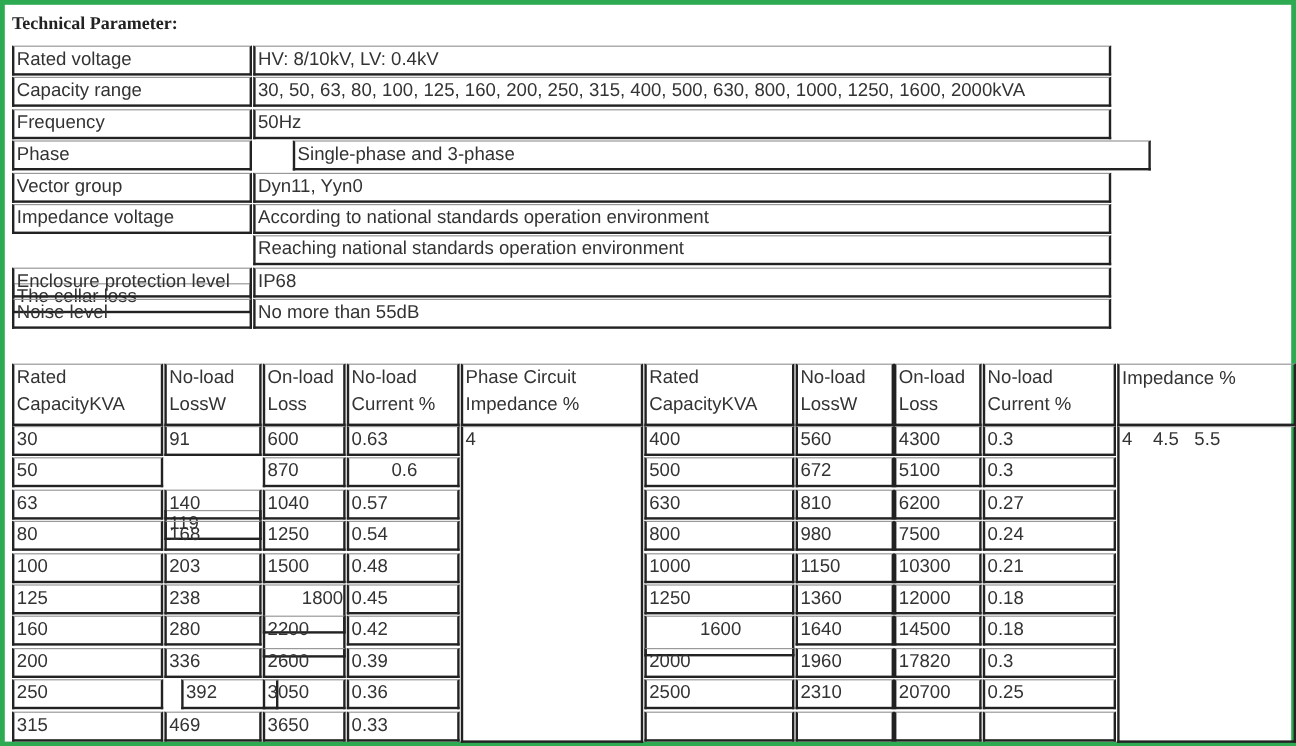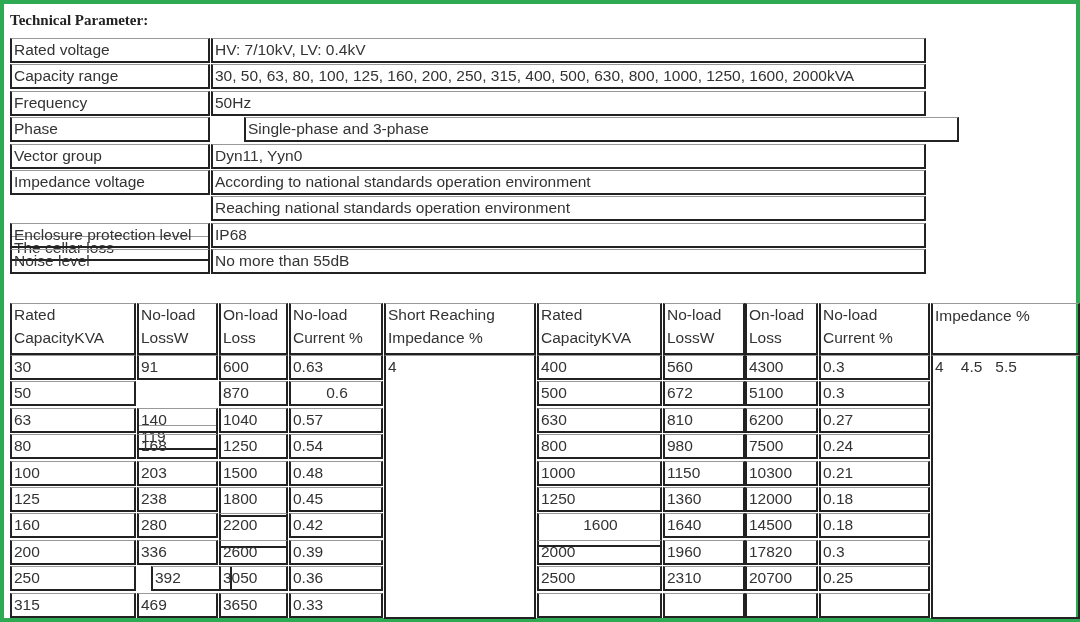--- a/index.html
+++ b/index.html
@@ -11,21 +11,21 @@
   .h { line-height:22px; padding-top:0; white-space:normal; }
   .merge { border-left:2px solid #222; border-right:2px solid #222; border-bottom:2px solid #222; border-top:1px solid #999; }
 </style>
 </head>
 <body>
 
 <div class="frame">
   <div class="title">Technical Parameter:</div>
   <div id="params">
       <div class="cell" style="left: 6px; top: 34px; width: 200px; height: 25px;">Rated voltage</div>
-      <div class="cell" style="left: 207px; top: 34px; width: 715px; height: 25px;">HV: 7/10kV, LV: 0.4kV</div>
+      <div class="cell" style="left: 207px; top: 34px; width: 715px; height: 25px;">HV: 8/10kV, LV: 0.4kV</div>
       <div class="cell" style="left: 6px; top: 60.4px; width: 200px; height: 25px;">Capacity range</div>
       <div class="cell" style="left: 207px; top: 60.4px; width: 715px; height: 25px;">30, 50, 63, 80, 100, 125, 160, 200, 250, 315, 400, 500, 630, 800, 1000, 1250, 1600, 2000kVA</div>
       <div class="cell" style="left: 6px; top: 86.8px; width: 200px; height: 25px;">Frequency</div>
       <div class="cell" style="left: 207px; top: 86.8px; width: 715px; height: 25px;">50Hz</div>
       <div class="cell" style="left: 6px; top: 113.2px; width: 200px; height: 25px;">Phase</div>
       <div class="cell" style="left: 207px; top: 113.2px; width: 715px; height: 25px; margin-left: 33px;">Single-phase and 3-phase</div>
       <div class="cell" style="left: 6px; top: 139.6px; width: 200px; height: 25px;">Vector group</div>
       <div class="cell" style="left: 207px; top: 139.6px; width: 715px; height: 25px;">Dyn11, Yyn0</div>
       <div class="cell" style="left: 6px; top: 166px; width: 200px; height: 25px;">Impedance voltage</div>
       <div class="cell" style="left: 207px; top: 166px; width: 715px; height: 25px;">According to national standards operation environment</div>
@@ -47,21 +47,21 @@
       </div>
       <div class="cell h" style="left: 215px; top: 299px; width: 69px; height: 52px;">
         <div>On-load</div>
         <div style="margin-top: 1px;">Loss</div>
       </div>
       <div class="cell h" style="left: 285px; top: 299px; width: 94px; height: 52px;">
         <div>No-load</div>
         <div style="margin-top: 1px;">Current %</div>
       </div>
       <div class="cell h" style="left: 380px; top: 299px; width: 152px; height: 52px;">
-        <div>Short Reaching</div>
+        <div>Phase Circuit</div>
         <div style="margin-top: 1px;">Impedance %</div>
       </div>
       <div class="cell" style="left: 6px; top: 351px; width: 126px; height: 25px;">30</div>
       <div class="cell" style="left: 133px; top: 351px; width: 81px; height: 25px;">91</div>
       <div class="cell" style="left: 215px; top: 351px; width: 69px; height: 25px;">600</div>
       <div class="cell" style="left: 285px; top: 351px; width: 94px; height: 25px;">0.63</div>
       <div class="cell" style="left: 6px; top: 377.4px; width: 126px; height: 25px;">50</div>
       <div class="cell" style="left: 133px; top: 377.4px; width: 81px; height: 25px; margin-top: 44px;">119</div>
       <div class="cell" style="left: 215px; top: 377.4px; width: 69px; height: 25px;">870</div>
       <div class="cell" style="left: 285px; top: 377.4px; width: 94px; height: 25px; text-align: center;">0.6</div>
@@ -72,21 +72,21 @@
       <div class="cell" style="left: 6px; top: 430.2px; width: 126px; height: 25px;">80</div>
       <div class="cell" style="left: 133px; top: 430.2px; width: 81px; height: 25px;">168</div>
       <div class="cell" style="left: 215px; top: 430.2px; width: 69px; height: 25px;">1250</div>
       <div class="cell" style="left: 285px; top: 430.2px; width: 94px; height: 25px;">0.54</div>
       <div class="cell" style="left: 6px; top: 456.6px; width: 126px; height: 25px;">100</div>
       <div class="cell" style="left: 133px; top: 456.6px; width: 81px; height: 25px;">203</div>
       <div class="cell" style="left: 215px; top: 456.6px; width: 69px; height: 25px;">1500</div>
       <div class="cell" style="left: 285px; top: 456.6px; width: 94px; height: 25px;">0.48</div>
       <div class="cell" style="left: 6px; top: 483px; width: 126px; height: 25px;">125</div>
       <div class="cell" style="left: 133px; top: 483px; width: 81px; height: 25px;">238</div>
-      <div class="cell" style="left: 215px; top: 483px; width: 69px; height: 30px;">1800</div>
+      <div class="cell" style="left: 215px; top: 483px; width: 69px; height: 41px; text-align: right;">1800</div>
       <div class="cell" style="left: 285px; top: 483px; width: 94px; height: 25px;">0.45</div>
       <div class="cell" style="left: 6px; top: 509.4px; width: 126px; height: 25px;">160</div>
       <div class="cell" style="left: 133px; top: 509.4px; width: 81px; height: 25px;">280</div>
       <div class="cell" style="left: 215px; top: 509.4px; width: 69px; height: 35px;">2200</div>
       <div class="cell" style="left: 285px; top: 509.4px; width: 94px; height: 25px;">0.42</div>
       <div class="cell" style="left: 6px; top: 535.8px; width: 126px; height: 25px;">200</div>
       <div class="cell" style="left: 133px; top: 535.8px; width: 81px; height: 25px;">336</div>
       <div class="cell" style="left: 215px; top: 535.8px; width: 69px; height: 25px;">2600</div>
       <div class="cell" style="left: 285px; top: 535.8px; width: 94px; height: 25px;">0.39</div>
       <div class="cell" style="left: 6px; top: 562.2px; width: 126px; height: 25px;">250</div>

